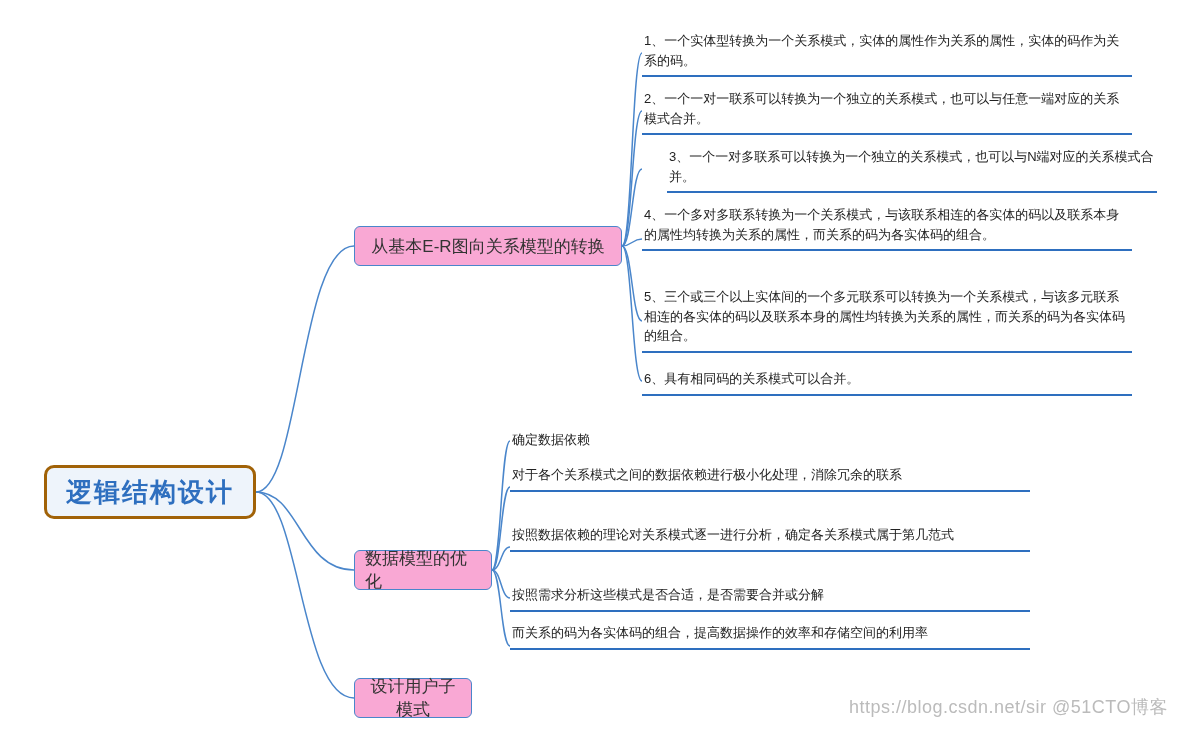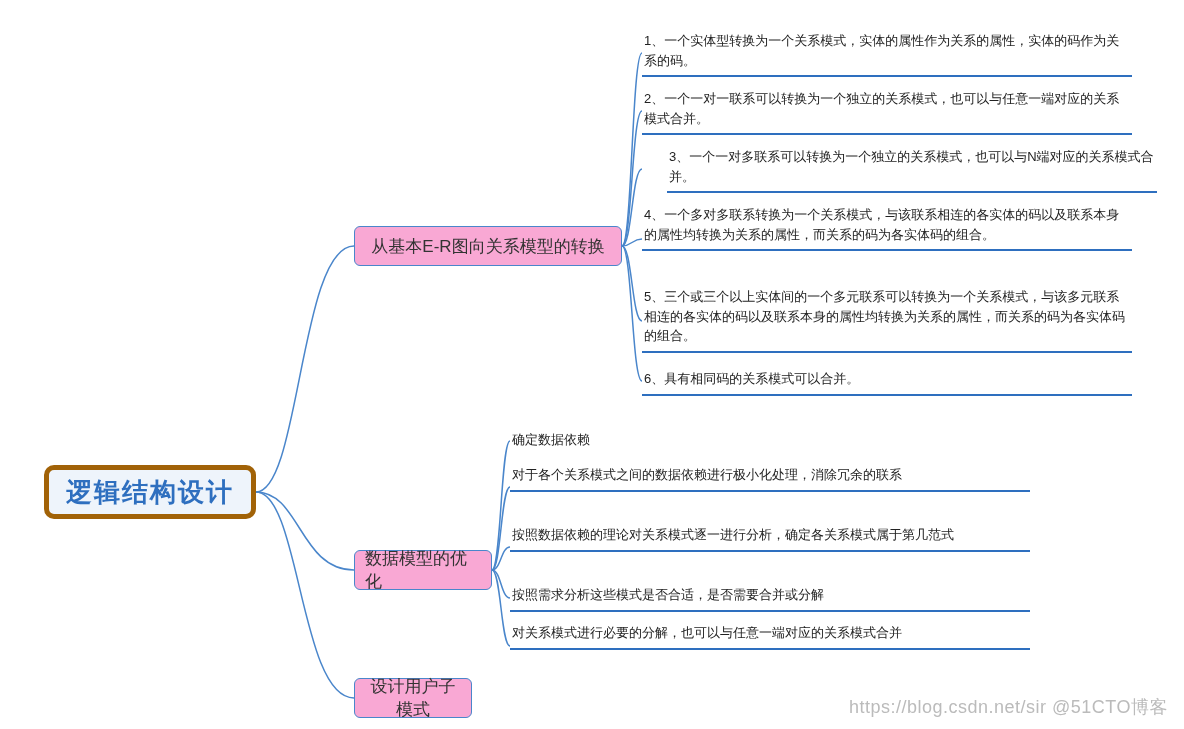--- a/index.html
+++ b/index.html
@@ -8,21 +8,21 @@
     padding: 0;
     width: 1184px;
     height: 729px;
     font-family: "Microsoft YaHei", "SimSun", sans-serif;
     background: #fff;
     position: relative;
     overflow: hidden;
   }
   .root-node {
     position: absolute;
-    border: 5px solid #a16207;
+    border: 3px solid #a16207;
     border-radius: 10px;
     background: #eef4fb;
     color: #2e6fbf;
     font-size: 26px;
     font-weight: 600;
     display: flex;
     align-items: center;
     justify-content: center;
     letter-spacing: 2px;
   }
@@ -109,19 +109,19 @@
 <div class="leaf-node" style="left:642px; top:366px; width:490px;">6、具有相同码的关系模式可以合并。</div>
 
 <div class="branch-node" style="left:354px; top:550px; width:138px; height:40px;">
   <span>数据模型的优化</span>
 </div>
 
 <div class="leaf-node" style="left:510px; top:427px; width:520px; border-bottom:none;">确定数据依赖</div>
 <div class="leaf-node" style="left:510px; top:462px; width:520px;">对于各个关系模式之间的数据依赖进行极小化处理，消除冗余的联系</div>
 <div class="leaf-node" style="left:510px; top:522px; width:520px;">按照数据依赖的理论对关系模式逐一进行分析，确定各关系模式属于第几范式</div>
 <div class="leaf-node" style="left:510px; top:582px; width:520px;">按照需求分析这些模式是否合适，是否需要合并或分解</div>
-<div class="leaf-node" style="left:510px; top:620px; width:520px;">对关系模式进行必要的分解，也可以与任意一端对应的关系模式合并</div>
+<div class="leaf-node" style="left:510px; top:620px; width:520px;">而关系的码为各实体码的组合，提高数据操作的效率和存储空间的利用率</div>
 
 <div class="branch-node" style="left:354px; top:678px; width:118px; height:40px;text-align:center;">
   <span>设计用户子模式</span>
 </div>
 
 <div class="watermark">https://blog.csdn.net/sir @51CTO博客</div>
 
 </body></html>

